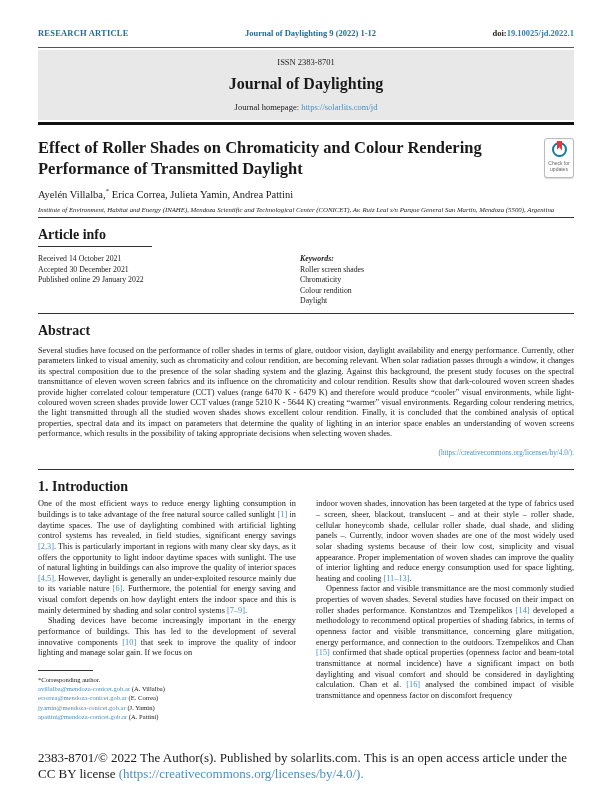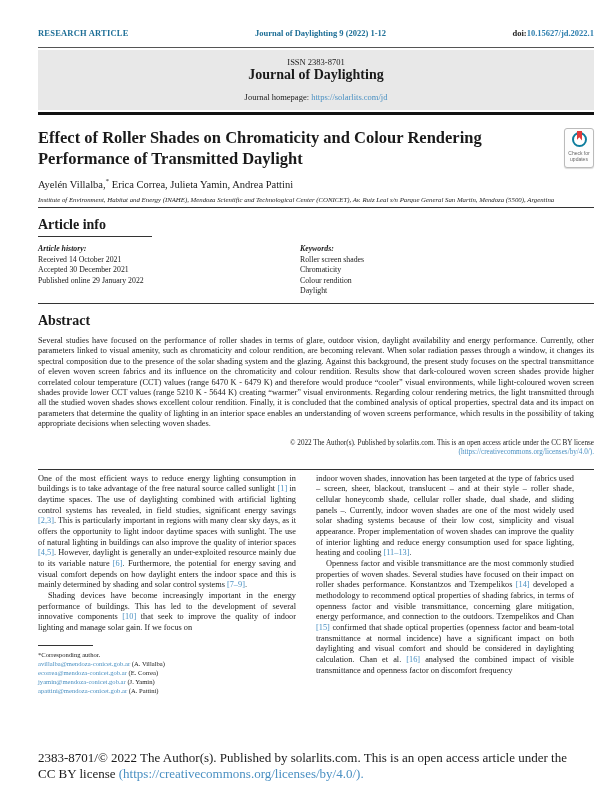--- a/index.html
+++ b/index.html
@@ -4,39 +4,39 @@
 <style>
   * { margin:0; padding:0; box-sizing:border-box; }
   html,body { background:#888; }
   .page {
     position:relative;
     width:612px; height:792px;
     margin:0 auto;
     background:#fff;
     font-family:"Liberation Serif", serif;
     color:#1a1a1a;
-    padding:28px 18px 0 38px;
+    padding:28px 38px 0 38px;
     overflow:hidden;
   }
   a, .link { color:#4a90c2; text-decoration:none;text-align:right; }
   .cite { color:#4a90c2; }
 
   
   .top-header { display:flex; justify-content:space-between; align-items:baseline; font-size:8.5px; font-weight:bold; }
   .article-type { color:#1d6e96; letter-spacing:.2px; }
   .journal-ref { color:#1d6e96; }
   .doi-label { color:#222; }
   .doi-value { color:#2f7fae; }
 
   .rule { border:none; border-top:1px solid #555; margin-top:9px; }
   .rule-dark { border:none; border-top:1px solid #333; }
 
   .gray-box { background:#e8e8e8; text-align:center; margin-top:2px; padding:7px 0 8px 0; }
   .issn { font-size:8.5px; }
-  .journal-name { font-size:14px; font-weight:bold; margin-top:0; }
+  .journal-name { font-size:16px; font-weight:bold; margin-top:8px; }
   .homepage { font-size:8.5px; margin-top:9px; }
 
   .thick-rule { height:2.5px; background:#111; margin-top:2px; }
 
   .title-row { position:relative; margin-top:12px; }
   .paper-title { font-size:16.5px; font-weight:bold; line-height:21px; width:485px; }
   .crossmark {
     position:absolute; right:0; top:1px;
     width:30px; height:40px;
     border:1px solid #bbb; border-radius:3px;
@@ -80,21 +80,21 @@
 </style>
 </head>
 <body>
 
 <div class="page">
 
   <div class="top-header">
     <span class="article-type">RESEARCH ARTICLE</span>
     <span class="journal-ref">Journal of Daylighting 9 (2022) 1-12</span>
     <span>
-      <span class="doi-label">doi:</span><span class="doi-value">10.15627/jd.2022.1</span>
+      <span class="doi-label">doi:</span><span class="doi-value">19.10025/jd.2022.1</span>
     </span>
   </div>
   <hr class="rule">
 
   <div class="gray-box">
     <div class="issn">ISSN 2383-8701</div>
     <div class="journal-name">Journal of Daylighting</div>
     <div class="homepage">
       <span>Journal homepage:</span>
       <a href="#" class="link">https://solarlits.com/jd</a>
@@ -121,43 +121,42 @@
   <div class="authors"><span>Ayelén Villalba,</span><sup>*</sup><span> Erica Correa, Julieta Yamin, Andrea Pattini</span></div>
 
   <div class="affiliation">Institute of Environment, Habitat and Energy (INAHE), Mendoza Scientific and Technological Center (CONICET), Av. Ruiz Leal s/n Parque General San Martín, Mendoza (5500), Argentina</div>
   <hr class="affil-rule">
 
   <div class="section-label">Article info</div>
   <hr class="info-underline">
 
   <div class="info-row">
     <div class="info-col-left">
-      <div class="info-label">Article history:</div>
       <div>Received 14 October 2021</div>
       <div>Accepted 30 December 2021</div>
       <div>Published online 29 January 2022</div>
     </div>
     <div>
       <div class="info-label">Keywords:</div>
       <div>Roller screen shades</div>
       <div>Chromaticity</div>
       <div>Colour rendition</div>
       <div>Daylight</div>
     </div>
   </div>
   <hr class="rule rule-dark" style="margin-top:6px;">
 
   <div class="section-label">Abstract</div>
   <div class="abstract-text">Several studies have focused on the performance of roller shades in terms of glare, outdoor vision, daylight availability and energy performance. Currently, other parameters linked to visual amenity, such as chromaticity and colour rendition, are becoming relevant. When solar radiation passes through a window, it changes its spectral composition due to the presence of the solar shading system and the glazing. Against this background, the present study focuses on the spectral transmittance of eleven woven screen fabrics and its influence on the chromaticity and colour rendition. Results show that dark-coloured woven screen shades provide higher correlated colour temperature (CCT) values (range 6470 K - 6479 K) and therefore would produce “cooler” visual environments, while light-coloured woven screen shades provide lower CCT values (range 5210 K - 5644 K) creating “warmer” visual environments. Regarding colour rendering metrics, the light transmitted through all the studied woven shades shows excellent colour rendition. Finally, it is concluded that the combined analysis of optical properties, spectral data and its impact on parameters that determine the quality of lighting in an interior space enables an understanding of woven screens performance, which results in the possibility of taking appropriate decisions when selecting woven shades.</div>
   <div class="copyright">
-    <div>© 2022 The Author(s). Published by solarlits.com. This is an open access article under the CC BY license</div>
     <div class="link">(https://creativecommons.org/licenses/by/4.0/).</div>
   </div>
   <hr class="rule rule-dark" style="margin-top:11px;">
 
+  <div class="section-label">1. Introduction</div>
   <div class="intro-cols">
     <div class="col">
       <p>One of the most efficient ways to reduce energy lighting consumption in buildings is to take advantage of the free natural source called sunlight <span class="cite">[1]</span> in daytime spaces. The use of daylighting combined with artificial lighting control systems has revealed, in field studies, significant energy savings <span class="cite">[2,3]</span>. This is particularly important in regions with many clear sky days, as it offers the opportunity to light indoor daytime spaces with sunlight. The use of natural lighting in buildings can also improve the quality of interior spaces <span class="cite">[4,5]</span>. However, daylight is generally an under-exploited resource mainly due to its variable nature <span class="cite">[6]</span>. Furthermore, the potential for energy saving and visual comfort depends on how daylight enters the indoor space and this is mainly determined by shading and solar control systems <span class="cite">[7–9]</span>.</p>
       <p class="indent">Shading devices have become increasingly important in the energy performance of buildings. This has led to the development of several innovative components <span class="cite">[10]</span> that seek to improve the quality of indoor lighting and manage solar gain. If we focus on</p>
       <div class="footnote">
         <hr class="footnote-rule">
         <div>*Corresponding author.</div>
         <div><a href="#" class="link">avillalba@mendoza-conicet.gob.ar</a><span> (A. Villalba)</span></div>
         <div><a href="#" class="link">ecorrea@mendoza-conicet.gob.ar</a><span> (E. Correa)</span></div>
         <div><a href="#" class="link">jyamin@mendoza-conicet.gob.ar</a><span> (J. Yamin)</span></div>

